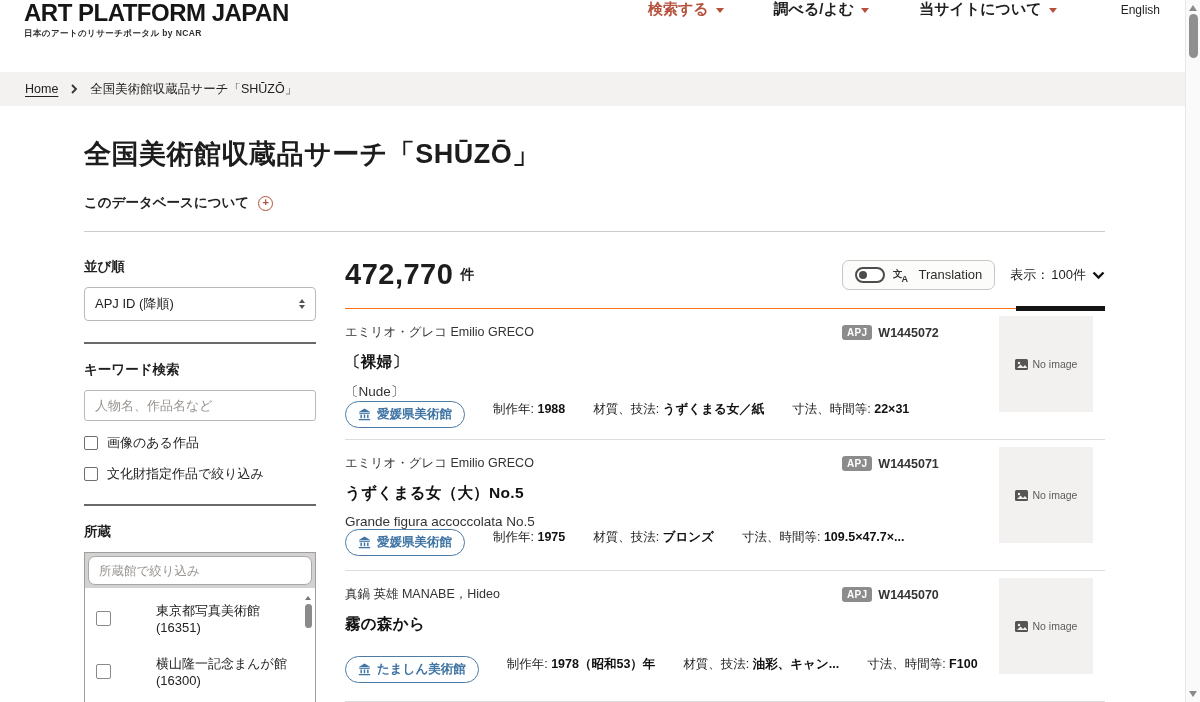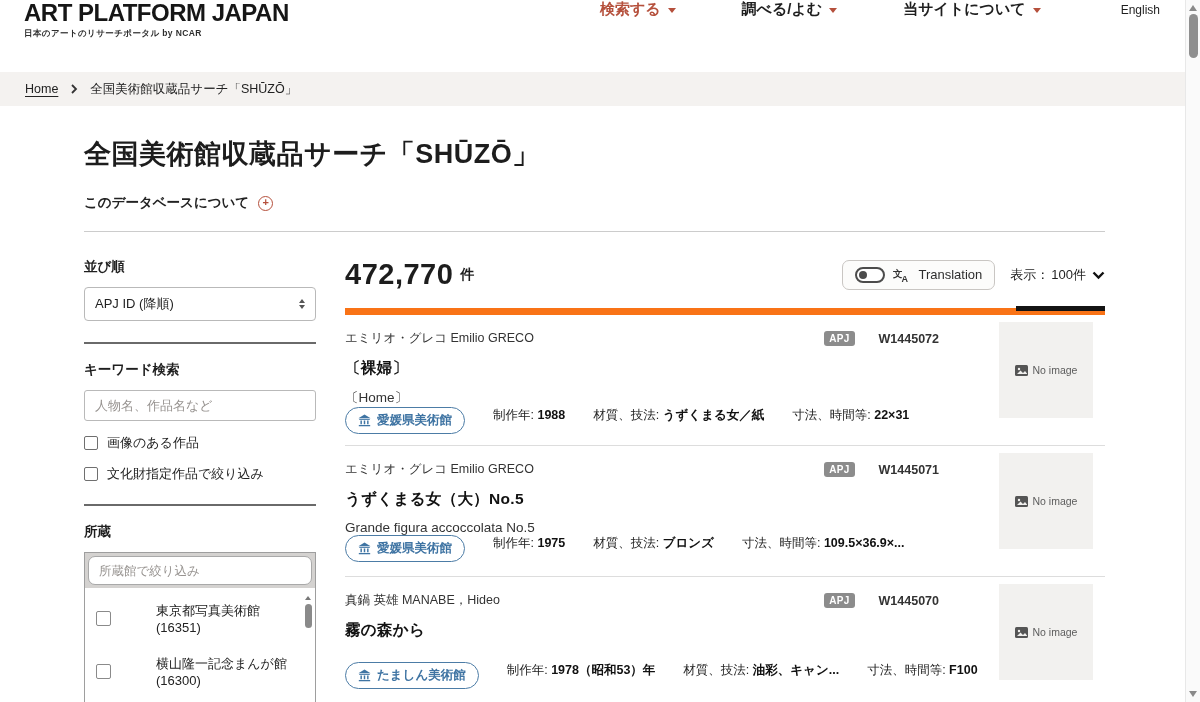--- a/index.html
+++ b/index.html
@@ -14,21 +14,21 @@
     border-left:4.5px solid transparent; border-right:4.5px solid transparent; }
   .pagebar .arrow-up { top:5px; border-bottom:6px solid #8a8a8a; }
   .pagebar .arrow-down { bottom:5px; border-top:6px solid #8a8a8a; }
   .pagebar .thumb { position:absolute; top:14px; left:3px; width:9px; height:44px;
     background:#8f8f8f; border-radius:5px; }
 
   
   .header { height:72px; display:flex; align-items:flex-start; padding:0 40px 0 24px; background:#fff; }
   .logo-title { font-size:24px; font-weight:900; letter-spacing:-0.5px; color:#161616; line-height:1.05; }
   .logo-sub { font-size:8.5px; font-weight:bold; color:#2e2e2e; letter-spacing:0.4px; margin-top:3px; }
-  .nav { margin-left:auto; display:flex; align-items:center; gap:66px; }
+  .nav { margin-left:auto; display:flex; align-items:center; gap:50px; }
   .nav-item { font-size:15px; font-weight:bold; color:#1f1f1f; display:flex; align-items:center; cursor:pointer; }
   .nav-item.accent { color:#b5503c; }
   .caret-down { width:0; height:0; border-left:4.5px solid transparent; border-right:4.5px solid transparent;
     border-top:5.5px solid #b5503c; margin-left:7px; margin-top:2px; }
   .lang { font-size:12px; color:#1f1f1f; margin-left:14px; cursor:pointer; }
 
   
   .breadcrumb { height:34px; background:#f4f2f0; display:flex; align-items:center;
     padding-left:25px; font-size:12.5px; color:#222; }
   .bc-home { text-decoration:underline; text-underline-offset:3px; cursor:pointer; }
@@ -69,21 +69,21 @@
   .museum-item { display:flex; align-items:center; padding:10px 8px 10px 11px; cursor:pointer;gap:36px; }
   .museum-item .check-label { font-size:13px; }
   .museum-item .checkbox { width:15px; height:15px; flex-basis:15px; border-color:#8a8a8a; border-width:1px; }
   .list-scroll { position:absolute; top:8px; right:3px; width:8px; display:flex; flex-direction:column; align-items:center; }
   .list-scroll .tri-up { border-bottom-color:#777; }
   .list-scroll .thumb-s { width:7px; height:24px; background:#8a8a8a; border-radius:4px; margin-top:4px; }
 
   
   .main { flex:1; min-width:0; position:relative; }
   .results-head { display:flex; align-items:center; position:relative;
-    border-bottom:7px solid #f97316; padding-bottom:17px; }
+    border-bottom:1px solid #f97316; padding-bottom:17px; }
   .count-num { font-size:29px; font-weight:bold; color:#1d1d1d; letter-spacing:0.5px; }
   .count-unit { font-size:14px; font-weight:bold; margin-left:7px; color:#1d1d1d; }
   .head-right { margin-left:auto; display:flex; align-items:center; }
   .translation-btn { display:flex; align-items:center; gap:8px; border:1px solid #c9c6c3;
     border-radius:7px; background:#fcfcfb; padding:6px 12px; cursor:pointer; }
   .toggle { width:30px; height:16px; border:2px solid #4c4c4c; border-radius:9px;
     position:relative; background:#fff; }
   .toggle .knob { position:absolute; left:2px; top:2px; width:8px; height:8px;
     border-radius:50%; background:#4c4c4c; }
   .trans-label { font-size:13px; color:#2e2e2e; }
@@ -97,21 +97,21 @@
   .artist { font-size:12.5px; color:#333; }
   .work-title { font-size:15.5px; font-weight:bold; color:#121212; margin-top:11px; letter-spacing:0.3px; }
   .work-sub { font-size:13.5px; color:#333; margin-top:10px; }
   .work-sub:empty { display:none; }
   .meta-row { display:flex; margin-top:auto; margin-bottom:18px; }
   .museum-pill { display:inline-flex; align-items:center; gap:6px; border:1.5px solid #4c7ca6;
     border-radius:15px; padding:4px 12px; color:#3f74a3; font-size:12.5px; font-weight:bold; cursor:pointer; white-space:nowrap; }
   .museum-pill svg { flex:0 0 auto; }
   .meta-item { font-size:12.5px; color:#222; margin-left:28px; white-space:nowrap; }
   .meta-item b { color:#111; }
-  .card-id { flex:0 0 97px; display:flex; align-items:flex-start; gap:24px; padding-top:1px; }
+  .card-id { flex:0 0 97px; display:flex; align-items:flex-start; gap:6px; padding-top:1px; }
   .apj-badge { background:#8c8c8c; color:#fff; font-size:10px; font-weight:bold;
     padding:2.5px 5px; border-radius:3px; line-height:1; letter-spacing:0.3px; }
   .apj-id { font-size:12.5px; font-weight:600; color:#333; margin-top:0.5px; white-space:nowrap; }
   .card-thumb { flex:0 0 94px; height:96px; margin:-8px 12px 0 60px; background:#f2f1ef;
     display:flex; align-items:center; justify-content:center; gap:5px; }
   .noimg-text { font-size:10.5px; color:#5c5c5c; }
 </style>
 </head>
 <body>
 
@@ -244,21 +244,21 @@
               </svg>
             </div>
           </div>
           <div class="active-bar"></div>
         </div>
 
         <div class="card">
           <div class="card-main">
             <div class="artist">エミリオ・グレコ Emilio GRECO</div>
             <div class="work-title">〔裸婦〕</div>
-            <div class="work-sub">〔Home〕</div>
+            <div class="work-sub">〔Nude〕</div>
             <div class="meta-row">
               <span class="museum-pill">
                 <svg width="13" height="13" viewBox="0 0 16 16" fill="#3f74a3">
                   <polygon points="8,0.5 15.5,5.2 0.5,5.2"></polygon>
                     <rect x="1.5" y="6" width="13" height="1.2"></rect>
                   <rect x="3" y="8" width="1.8" height="4.6"></rect>
                     <rect x="7.1" y="8" width="1.8" height="4.6"></rect>
                   <rect x="11.2" y="8" width="1.8" height="4.6"></rect>
                     <rect x="1" y="13.5" width="14" height="1.6"></rect>
                 </svg>
@@ -295,21 +295,21 @@
                     <rect x="1.5" y="6" width="13" height="1.2"></rect>
                   <rect x="3" y="8" width="1.8" height="4.6"></rect>
                     <rect x="7.1" y="8" width="1.8" height="4.6"></rect>
                   <rect x="11.2" y="8" width="1.8" height="4.6"></rect>
                     <rect x="1" y="13.5" width="14" height="1.6"></rect>
                 </svg>
                 <span>愛媛県美術館</span>
               </span>
               <span class="meta-item"><span>制作年:</span> <b>1975</b></span>
               <span class="meta-item"><span>材質、技法:</span> <b>ブロンズ</b></span>
-              <span class="meta-item"><span>寸法、時間等:</span> <b>109.5×36.9×...</b></span>
+              <span class="meta-item"><span>寸法、時間等:</span> <b>109.5×47.7×...</b></span>
             </div>
           </div>
           <div class="card-id">
             <span class="apj-badge">APJ</span>
             <span class="apj-id">W1445071</span>
           </div>
           <div class="card-thumb">
             <svg width="13" height="11" viewBox="0 0 13 11">
               <rect x="0" y="0" width="13" height="11" rx="1.5" fill="#555"></rect>
               <circle cx="4" cy="4" r="1.2" fill="#f2f1ef"></circle>

